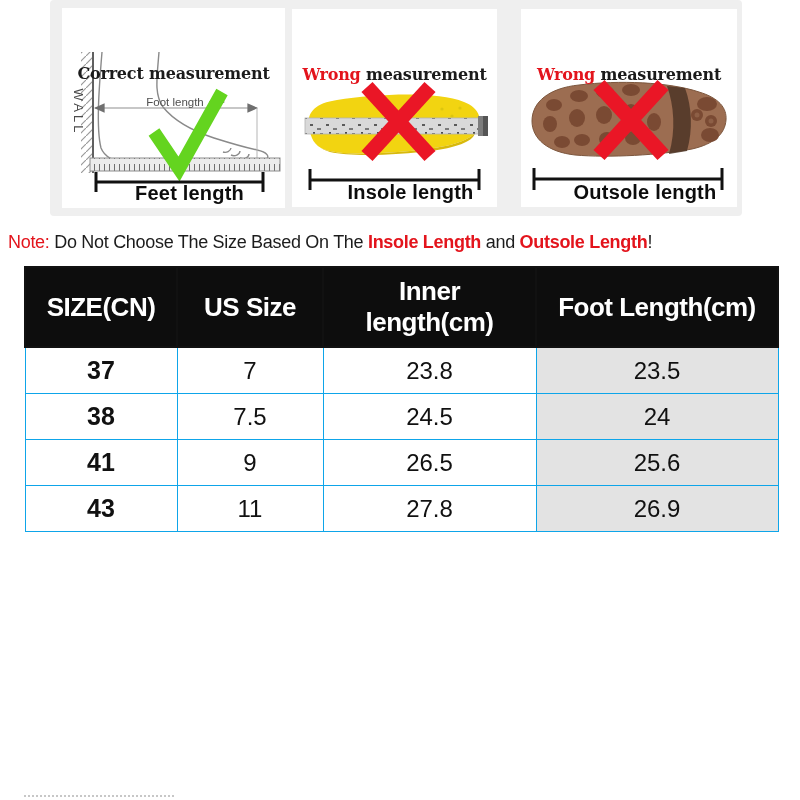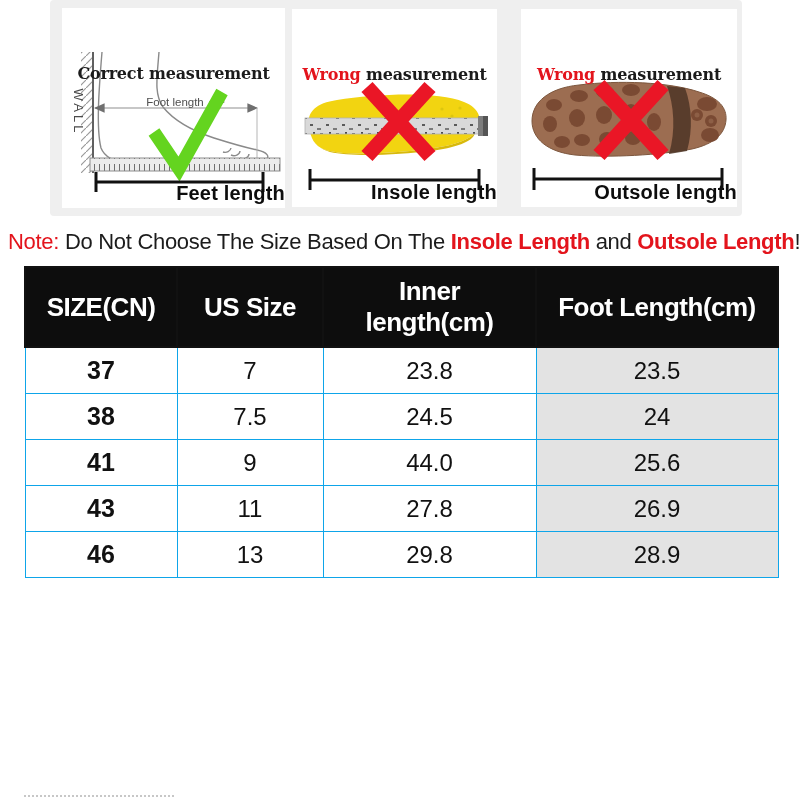--- a/index.html
+++ b/index.html
@@ -22,29 +22,28 @@
     position:absolute;top:12px;left:0;width:100%;
     text-align:center;
     font-family:"DejaVu Serif", serif;
     font-size:16px;font-weight:600;color:var(--ink,#1b1b1b);
     letter-spacing:-0.2px;white-space:nowrap;margin-top:44px;
   }
   .title-accent{color:var(--red,#e3141c);}
   .panel--correct .title-accent{color:var(--ink,#1b1b1b);}
   .panel-art{position:absolute;left:0;top:0;width:100%;height:100%;}
   .panel-caption{
-    position:absolute;bottom:3px;left:0;width:100%;text-align:right;
+    position:absolute;bottom:3px;left:16px;width:100%;text-align:center;
     font-size:20px;font-weight:700;color:#0d0d0d;letter-spacing:0.2px;
   }
   
   .note{
     position:absolute;left:8px;top:223px;width:790px;height:38px;
-    line-height:38px;font-size:22px;letter-spacing:-0.3px;white-space:nowrap;
+    line-height:38px;font-size:18px;letter-spacing:-0.3px;white-space:nowrap;
     color:#1c1c1c;
-    text-align:right;
   }
   .note .red{color:var(--red,#e3141c);}
   .note .red-bold{color:var(--red,#e3141c);font-weight:700;}
   
   .table-wrap{position:absolute;left:24px;top:266px;}
   table.size-table{
     border-collapse:collapse;table-layout:fixed;width:753px;
   }
   .size-table th{
     background:var(--header-bg,#0d0d0d);color:#ffffff;
@@ -239,31 +238,25 @@
         </tr>
         <tr>
           <td class="col-size">38</td>
           <td>7.5</td>
           <td>24.5</td>
           <td class="col-foot">24</td>
         </tr>
         <tr>
           <td class="col-size">41</td>
           <td>9</td>
-          <td>44.0</td>
+          <td>26.5</td>
           <td class="col-foot">25.6</td>
         </tr>
         <tr>
           <td class="col-size">43</td>
           <td>11</td>
           <td>27.8</td>
           <td class="col-foot">26.9</td>
         </tr>
-        <tr>
-          <td class="col-size">46</td>
-          <td>13</td>
-          <td>29.8</td>
-          <td class="col-foot">28.9</td>
-        </tr>
       </tbody>
   </table>
 </div>
 <div class="under-table-dashes"></div>
 
 </body></html>

